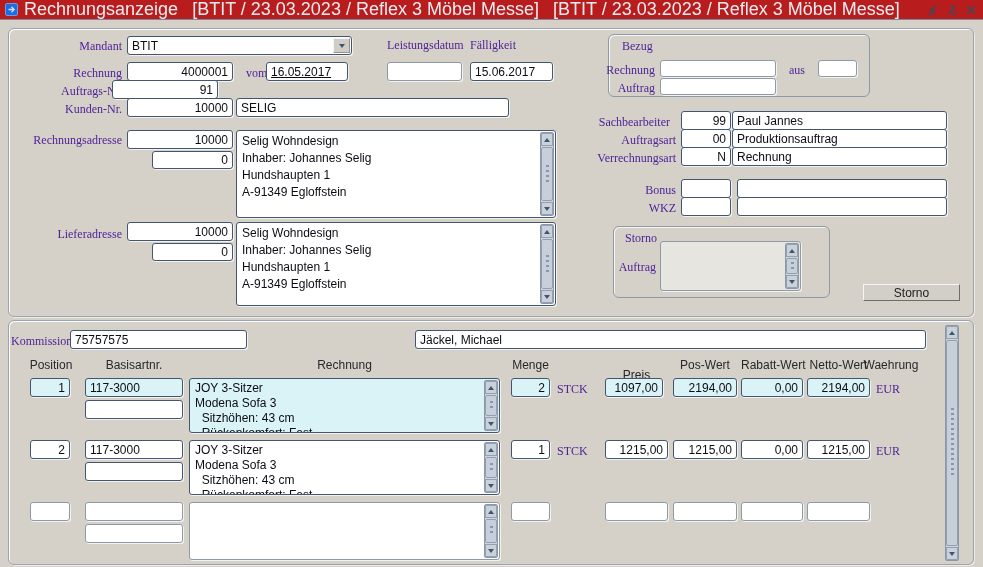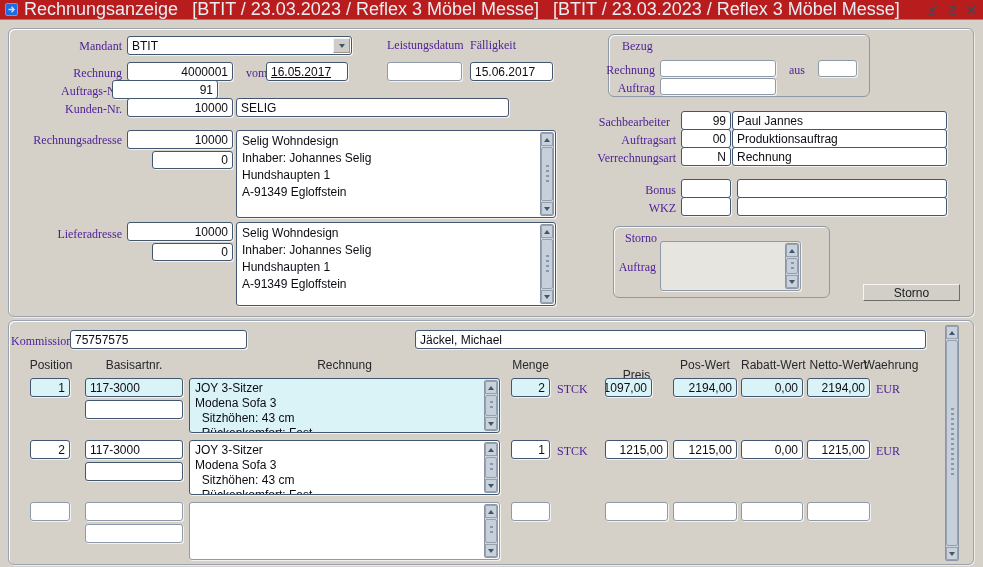--- a/index.html
+++ b/index.html
@@ -287,21 +287,21 @@
           <span class="grip" style="height:10px"></span>
         </div>
       </div>
       <div class="sb-btn">
         <span class="tri-d"></span>
       </div>
     </div>
 </div>
 <div class="fld num cyan" style="left:511px; top:378px; width:39px;">2</div>
 <span class="lbl" style="left:557px; top:382px;">STCK</span>
-<div class="fld num cyan" style="left:605px; top:378px; width:47px;">1097,00</div>
+<div class="fld num cyan" style="left:605px; top:378px; width:58px;">1097,00</div>
 <div class="fld num cyan" style="left:673px; top:378px; width:64px;">2194,00</div>
 <div class="fld num cyan" style="left:741px; top:378px; width:62px;">0,00</div>
 <div class="fld num cyan" style="left:807px; top:378px; width:63px;">2194,00</div>
 <span class="lbl" style="left:876px; top:382px;">EUR</span>
 
 <div class="fld num" style="left:30px; top:440px; width:40px;">2</div>
 <div class="fld" style="left:85px; top:440px; width:98px;">117-3000</div>
 <div class="fld" style="left:85px; top:462px; width:98px;"></div>
 <div class="tarea" style="left:189px; top:440px; width:311px; height:55px;">
   <div class="txt">JOY 3-Sitzer

